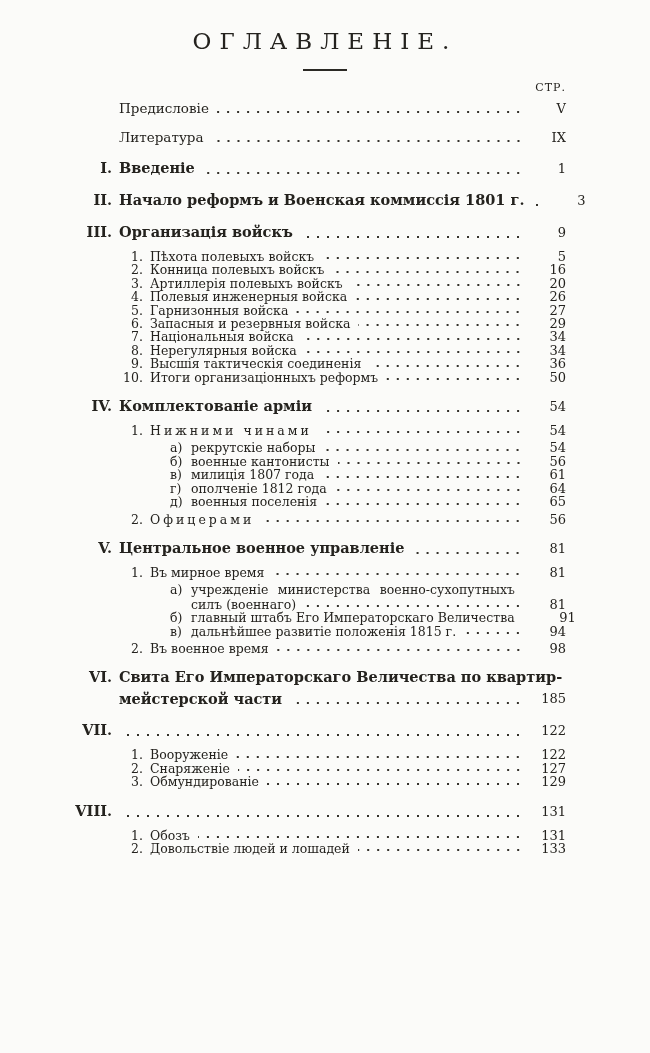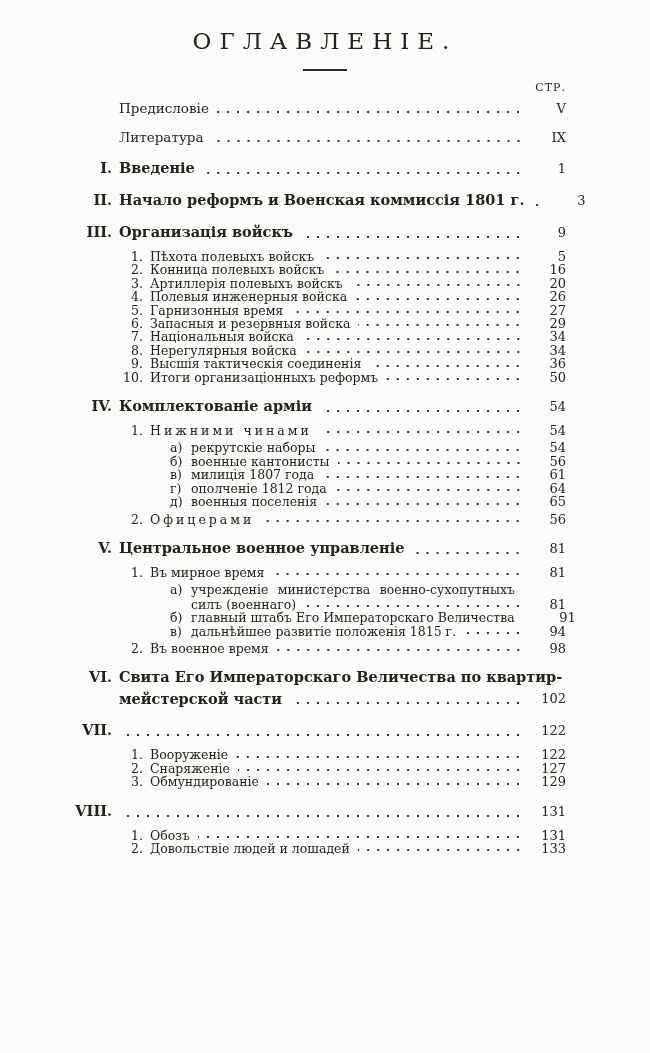--- a/index.html
+++ b/index.html
@@ -140,21 +140,21 @@
         <span class="page">20</span>
       </div>
       <div class="row sub">
         <span class="num">4.</span>
         <span class="label">Полевыя инженерныя войска</span>
         <span class="leader"></span>
         <span class="page">26</span>
       </div>
       <div class="row sub">
         <span class="num">5.</span>
-        <span class="label">Гарнизонныя время</span>
+        <span class="label">Гарнизонныя войска</span>
         <span class="leader"></span>
         <span class="page">27</span>
       </div>
       <div class="row sub">
         <span class="num">6.</span>
         <span class="label">Запасныя и резервныя войска</span>
         <span class="leader"></span>
         <span class="page">29</span>
       </div>
       <div class="row sub">
@@ -268,21 +268,21 @@
         <span class="leader"></span>
         <span class="page">98</span>
       </div>
       <div class="row chapter">
         <span class="num">VI.</span>
         <span class="label">Свита Его Императорскаго Величества по квартир-</span>
       </div>
       <div class="row chapter cont">
         <span class="label">мейстерской части</span>
         <span class="leader"></span>
-        <span class="page">102</span>
+        <span class="page">185</span>
       </div>
       <div class="row chapter">
         <span class="num">VII.</span>
         <span class="leader"></span>
         <span class="page">122</span>
       </div>
       <div class="row sub">
         <span class="num">1.</span>
         <span class="label">Вооруженіе</span>
         <span class="leader"></span>

